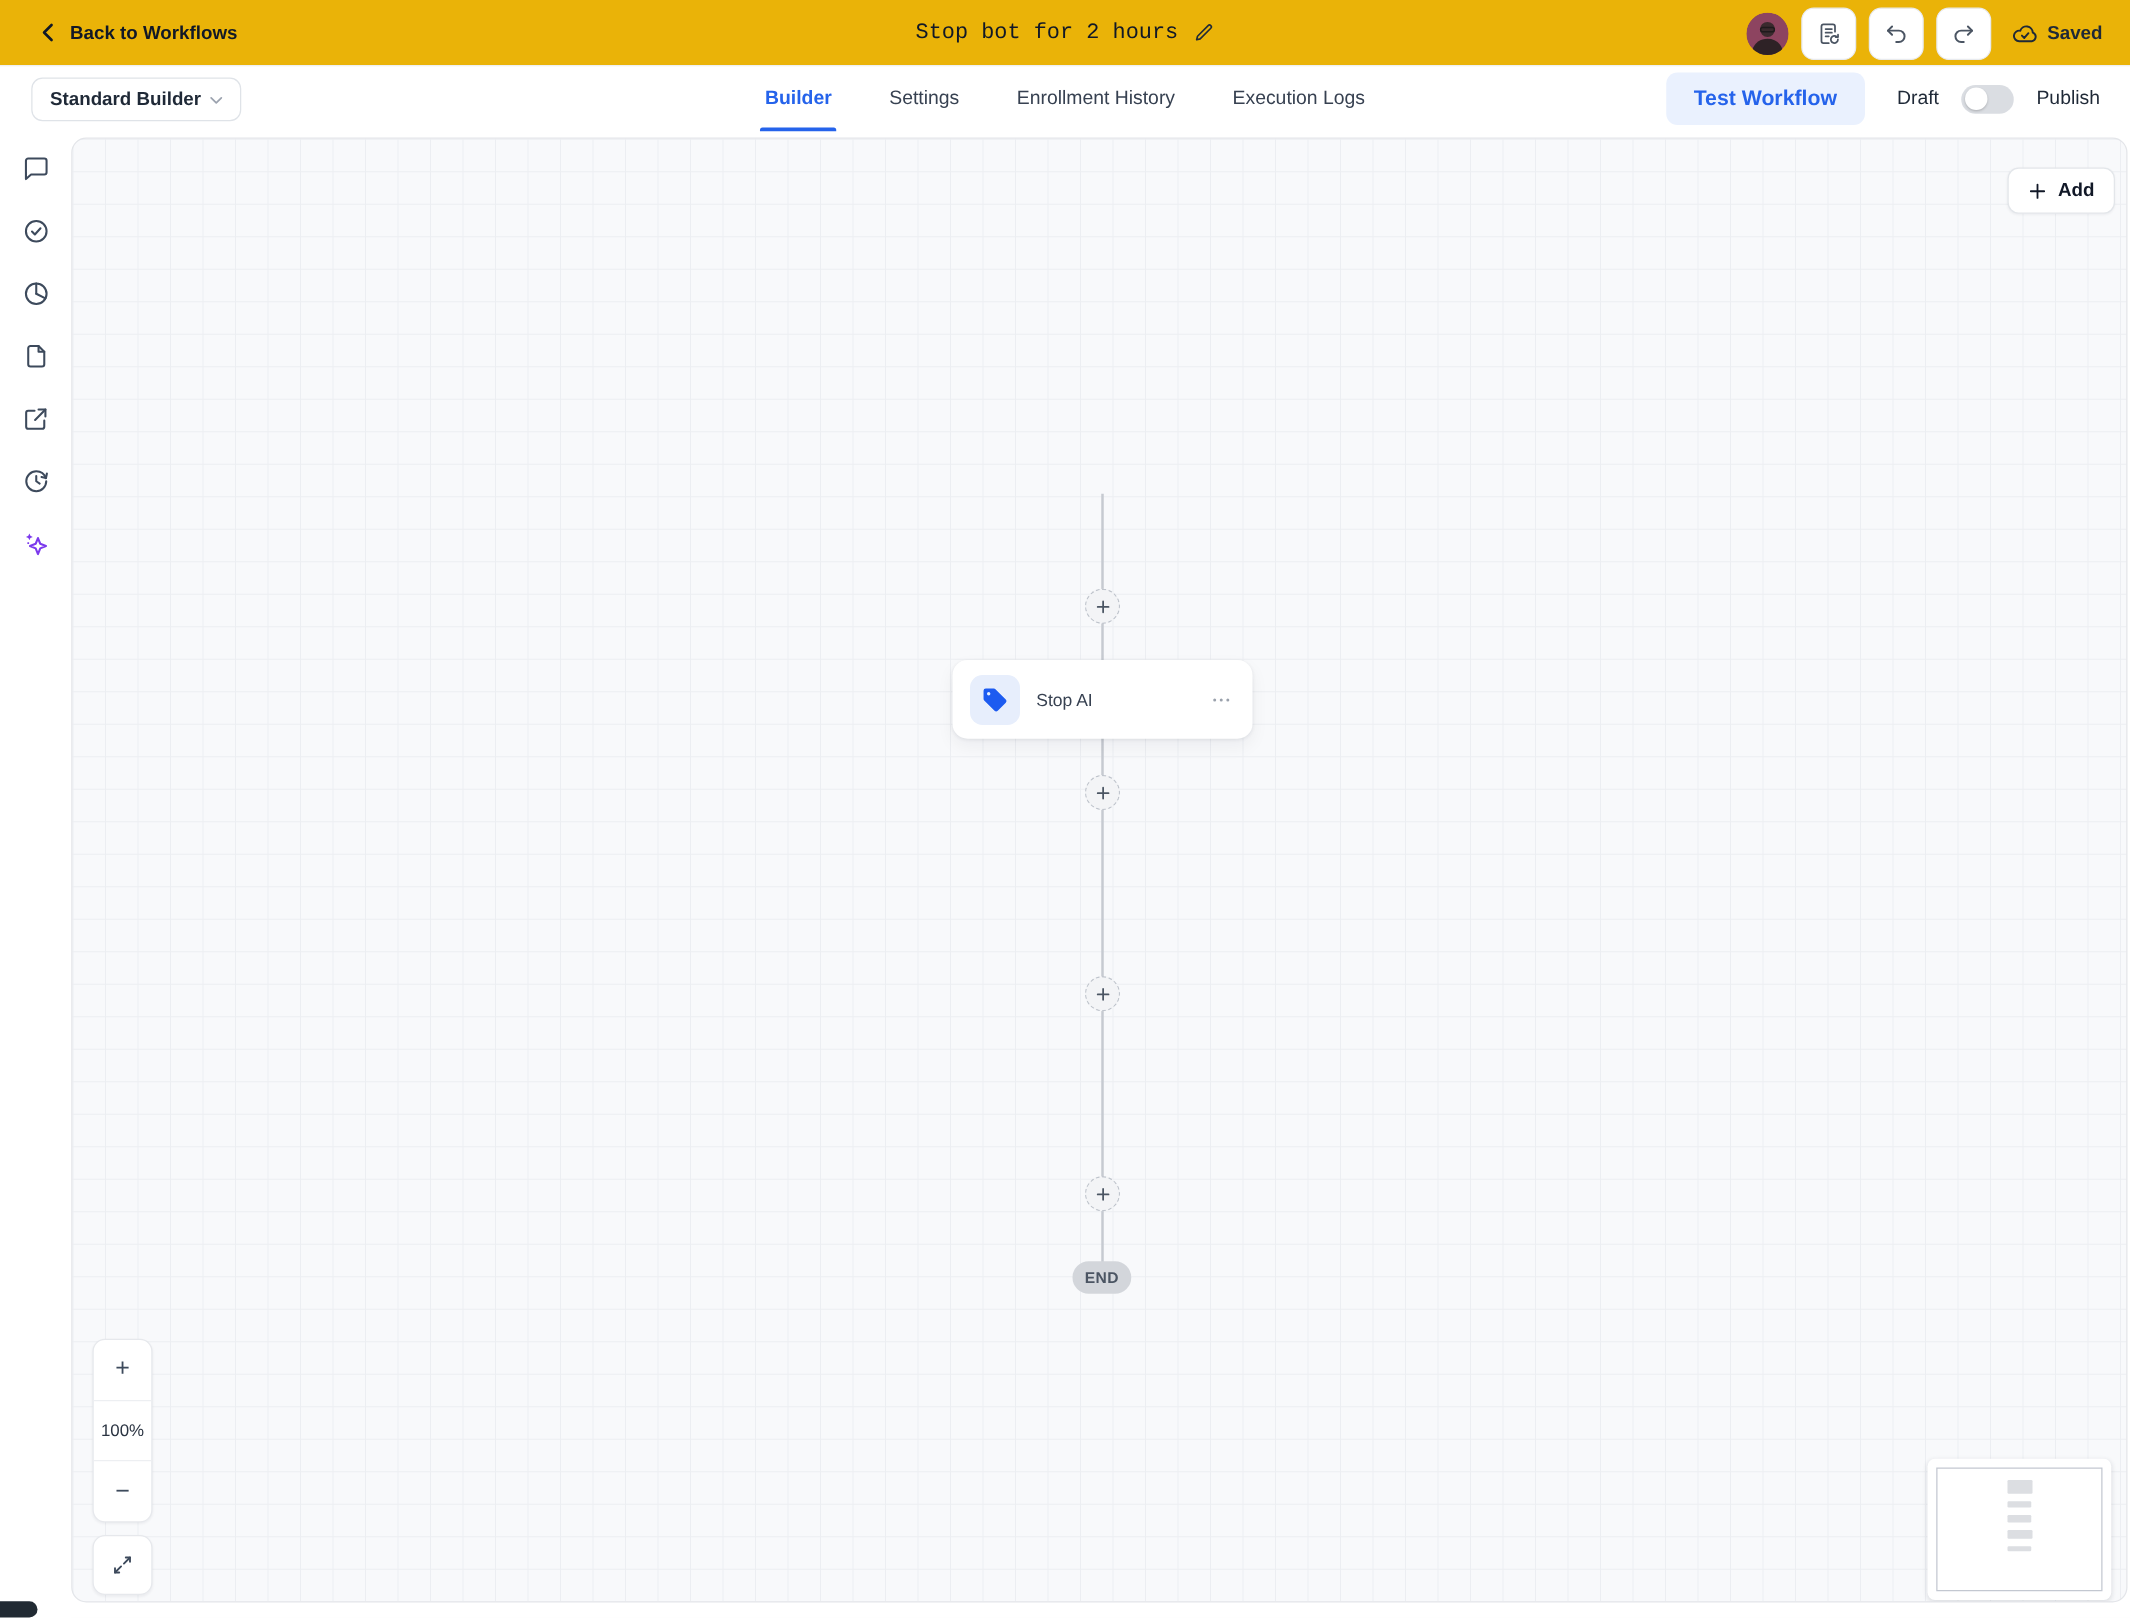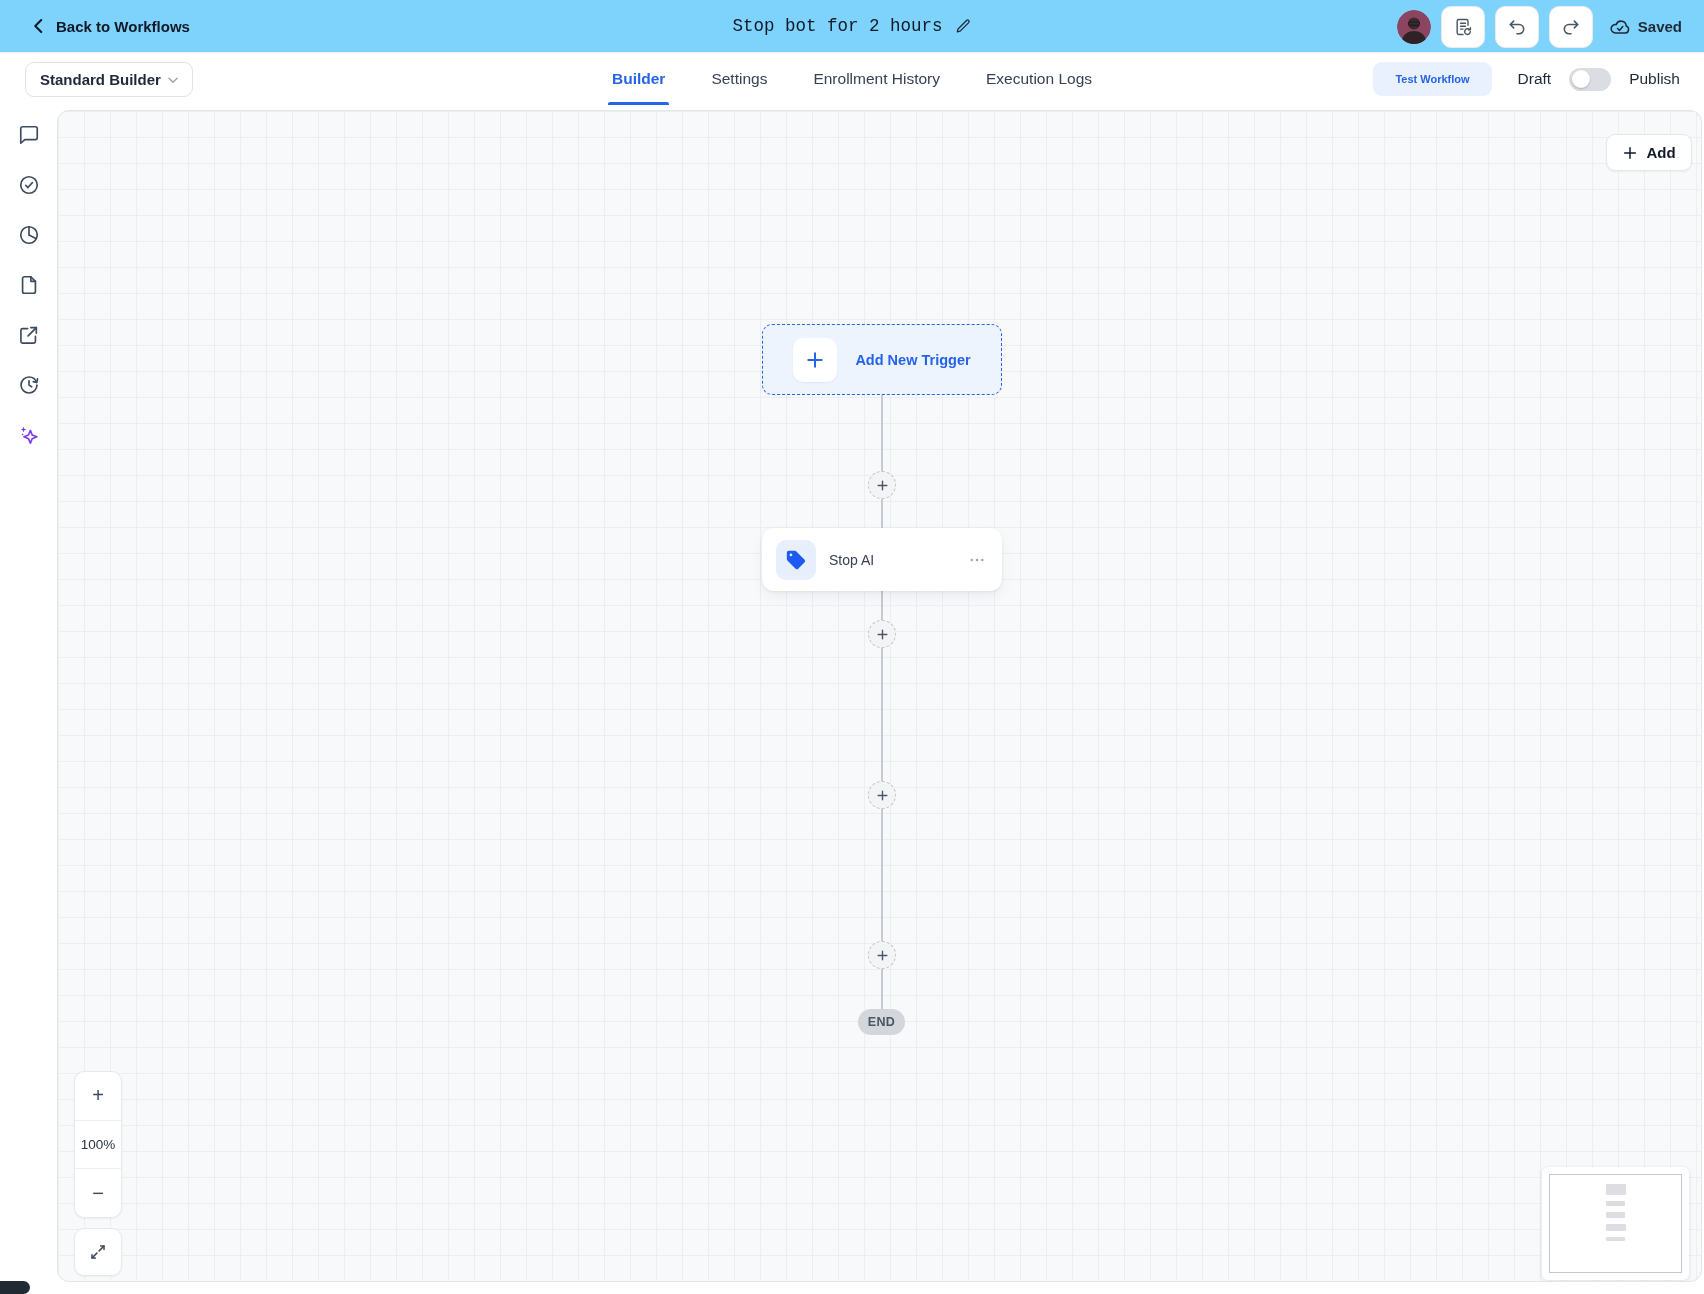--- a/index.html
+++ b/index.html
@@ -1,21 +1,21 @@
 <!DOCTYPE html>
 <html><head>
 <meta charset="utf-8">
 <style>
   * { margin:0; padding:0; box-sizing:border-box; }
   html,body { width:1704px; height:1294px; overflow:hidden; background:#fff;
               font-family:"Liberation Sans", sans-serif; color:#1b2430; }
 
   
   .header { position:absolute; left:0; top:0; width:1704px; height:53px;
-            background:#7dd3fc; border-bottom:1px solid #eef0f3;
+            background:#eab308; border-bottom:1px solid #eef0f3;
             display:flex; align-items:center; }
   .back-group { display:flex; align-items:center; gap:8px; margin-left:30px; cursor:pointer; }
   .back-group .chev { width:18px; height:18px; color:#111827; }
   .back-label { font-size:15px; font-weight:700; color:#111827; }
   .title-group { position:absolute; left:50%; transform:translateX(-50%);
                  display:flex; align-items:center; gap:12px;font-family:Liberation Mono, monospace; }
   .page-title { font-size:17.5px; font-weight:500; color:#111827; }
   .edit-icon { width:17px; height:17px; color:#1f2937; cursor:pointer; }
   .header-right { position:absolute; right:22px; top:0; height:53px;
                   display:flex; align-items:center; gap:10px; }
@@ -39,21 +39,21 @@
   .builder-select .chev-down { width:14px; height:14px; color:#9ca3af; }
   .tabs { position:absolute; left:50%; transform:translateX(-50%); top:0; height:52px;
           display:flex; align-items:stretch; gap:46px; }
   .tab { display:flex; align-items:center; font-size:15.5px; font-weight:500;
          color:#374151; cursor:pointer; position:relative; }
   .tab.active { color:#2563eb; font-weight:600; }
   .tab.active::after { content:""; position:absolute; left:-4px; right:-4px; bottom:0;
                        height:3px; background:#2563eb; border-radius:2px 2px 0 0; }
   .toolbar-right { position:absolute; right:24px; top:0; height:52px;
                    display:flex; align-items:center; gap:26px; }
-  .test-btn { background:#eaf1fe; color:#2563eb; font-size:11px; font-weight:600;
+  .test-btn { background:#eaf1fe; color:#2563eb; font-size:17px; font-weight:600;
               border:none; border-radius:9px; padding:11px 22px; cursor:pointer;
               font-family:inherit; }
   .publish-group { display:flex; align-items:center; gap:18px; }
   .toggle-label { font-size:15.5px; font-weight:500; color:#1f2937; }
   .toggle { width:42px; height:23px; border-radius:12px; background:#dadde2;
             position:relative; cursor:pointer; }
   .toggle .knob { position:absolute; left:3px; top:2.5px; width:18px; height:18px;
                   border-radius:50%; background:#fff; box-shadow:0 1px 2px rgba(0,0,0,.2); }
 
   
@@ -292,28 +292,20 @@
 
   <div class="add-btn">
     <svg viewBox="0 0 24 24" fill="none" stroke="currentColor" stroke-width="2.2" stroke-linecap="round">
         <path d="M12 4v16M4 12h16"></path>
       </svg>
     <span class="lbl">Add</span>
   </div>
 
   <div class="flow-line"></div>
 
-  <div class="trigger-node">
-    <div class="plus-sq">
-      <svg viewBox="0 0 24 24" fill="none" stroke="currentColor" stroke-width="2.4" stroke-linecap="round">
-          <path d="M12 4v16M4 12h16"></path>
-        </svg>
-    </div>
-    <span class="trig-label">Add New Trigger</span>
-  </div>
 
   <div class="connector" style="top:360px">
     <svg viewBox="0 0 24 24" fill="none" stroke="currentColor" stroke-width="2.6" stroke-linecap="round">
         <path d="M12 4v16M4 12h16"></path>
       </svg>
   </div>
   <div class="connector" style="top:509px">
     <svg viewBox="0 0 24 24" fill="none" stroke="currentColor" stroke-width="2.6" stroke-linecap="round">
         <path d="M12 4v16M4 12h16"></path>
       </svg>

